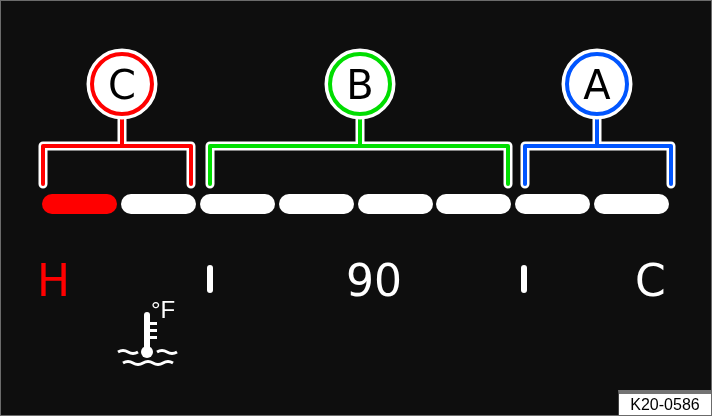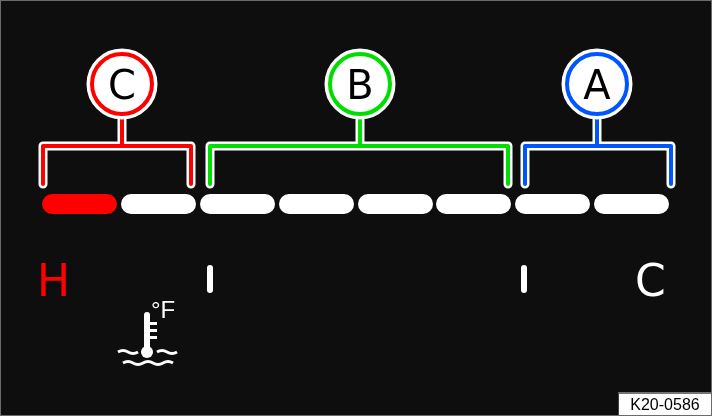--- a/index.html
+++ b/index.html
@@ -1,20 +1,20 @@
 <!DOCTYPE html>
 <html><head>
 <meta charset="utf-8">
 <style>
   html,body{margin:0;padding:0;background:#fff;}
   #stage{position:relative;width:712px;height:416px;background:#0e0e0e;box-sizing:border-box;border:1px solid #6b6b6b;overflow:hidden;font-family:"Liberation Sans",sans-serif;}
   svg{position:absolute;left:0;top:0;}
   .lbl{position:absolute;font-family:"DejaVu Sans",sans-serif;font-size:44px;line-height:44px;}
   .tick{position:absolute;width:6px;height:28px;border-radius:3px;background:#fff;}
-  #ref{position:absolute;right:0;bottom:0;width:92px;height:21px;background:#fff;color:#000;font-size:16px;line-height:21px;text-align:center;border-left:1px solid #444;border-top:2px solid #737373;}
+  #ref{position:absolute;right:0;bottom:0;width:92px;height:21px;background:#fff;color:#000;font-size:16px;line-height:21px;text-align:center;border-left:1px solid #444;border-top:4px solid #737373;}
   #unit{position:absolute;left:150px;top:295px;color:#fff;font-size:24px;font-family:"Liberation Sans",sans-serif;}
 </style>
 </head>
 <body>
 
 <div id="stage">
   <svg width="712" height="416">
 
     <g fill="none" stroke-linecap="round" stroke-linejoin="round">
       <path d="M42 183 V145 H190 V183 M121 145 V112" stroke="#fff" stroke-width="9"></path>
@@ -58,18 +58,19 @@
       <path d="M122 362 q5 -3 10 0 t10 0 t10 0 t10 0 t10 0" fill="none" stroke-width="3"></path>
     </g>
   </svg>
 
   <div class="lbl" style="left:106px;top:62px;width:30px;text-align:center;font-size:40px;color:#000;">C</div>
   <div class="lbl" style="left:344px;top:62px;width:30px;text-align:center;font-size:40px;color:#000;">B</div>
   <div class="lbl" style="left:581px;top:62px;width:30px;text-align:center;font-size:40px;color:#000;">A</div>
 
   <div class="lbl" style="left:36px;top:258px;color:#ff0000;">H</div>
   <div class="tick" style="left:206px;top:264px;"></div>
+  <div class="lbl" style="left:345px;top:258px;color:#fff;">90</div>
   <div class="tick" style="left:520px;top:264px;"></div>
   <div class="lbl" style="left:634px;top:258px;color:#fff;">C</div>
 
   <div id="unit">°F</div>
   <div id="ref">K20-0586</div>
 </div>
 
 </body></html>

